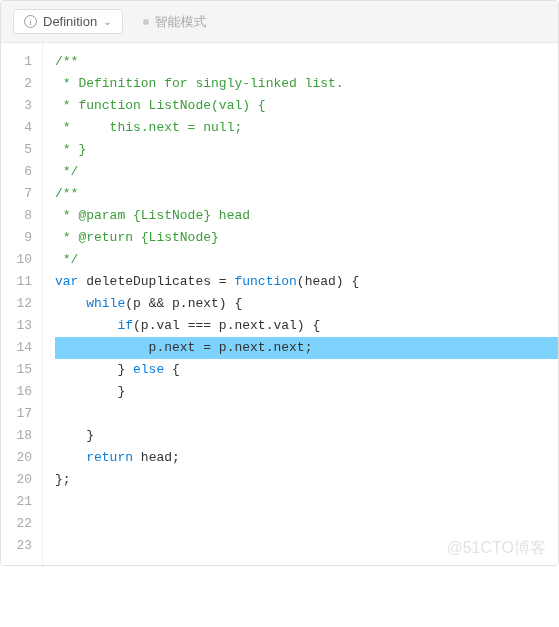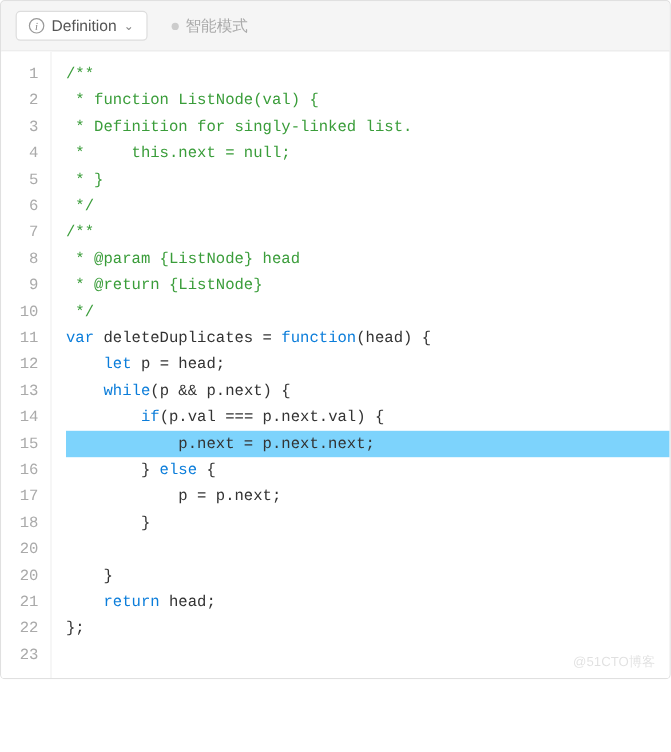--- a/index.html
+++ b/index.html
@@ -94,21 +94,21 @@
   }
   .c-comment { color: #3a9d3a; }
   .c-kw { color: #0b7dda; }
   .hl { background: #7dd3fc; }
   .watermark {
     position: absolute;
     right: 12px;
     bottom: 6px;
     color: rgba(0,0,0,0.12);
     font-family: sans-serif;
-    font-size: 11px;
+    font-size: 16px;
     pointer-events: none;
   }
 </style>
 </head>
 <body>
 
 <div class="container">
   <div class="header">
     <div class="lang-select">
       <span class="info-icon">i</span>
@@ -142,36 +142,34 @@
         <div>17</div>
         <div>18</div>
         <div>20</div>
         <div>20</div>
         <div>21</div>
         <div>22</div>
         <div>23</div>
       </div>
     <div class="code" id="code">
       <div class="line"><span class="c-comment">/**</span></div>
+        <div class="line"><span class="c-comment"> * Definition for singly-linked list.</span></div>
         <div class="line"><span class="c-comment"> * function ListNode(val) {</span></div>
-        <div class="line"><span class="c-comment"> * Definition for singly-linked list.</span></div>
         <div class="line"><span class="c-comment"> *     this.next = null;</span></div>
         <div class="line"><span class="c-comment"> * }</span></div>
         <div class="line"><span class="c-comment"> */</span></div>
         <div class="line"><span class="c-comment">/**</span></div>
         <div class="line"><span class="c-comment"> * @param {ListNode} head</span></div>
         <div class="line"><span class="c-comment"> * @return {ListNode}</span></div>
         <div class="line"><span class="c-comment"> */</span></div>
         <div class="line"><span class="c-kw">var</span> deleteDuplicates = <span class="c-kw">function</span>(head) {</div>
-        <div class="line">    <span class="c-kw">let</span> p = head;</div>
         <div class="line">    <span class="c-kw">while</span>(p &amp;&amp; p.next) {</div>
         <div class="line">        <span class="c-kw">if</span>(p.val === p.next.val) {</div>
         <div class="line hl">            p.next = p.next.next;</div>
         <div class="line">        } <span class="c-kw">else</span> {</div>
-        <div class="line">            p = p.next;</div>
         <div class="line">        }</div>
         <div class="line"></div>
         <div class="line">    }</div>
         <div class="line">    <span class="c-kw">return</span> head;</div>
         <div class="line">};</div>
         <div class="watermark">@51CTO博客</div>
     </div>
   </div>
 </div>
 

